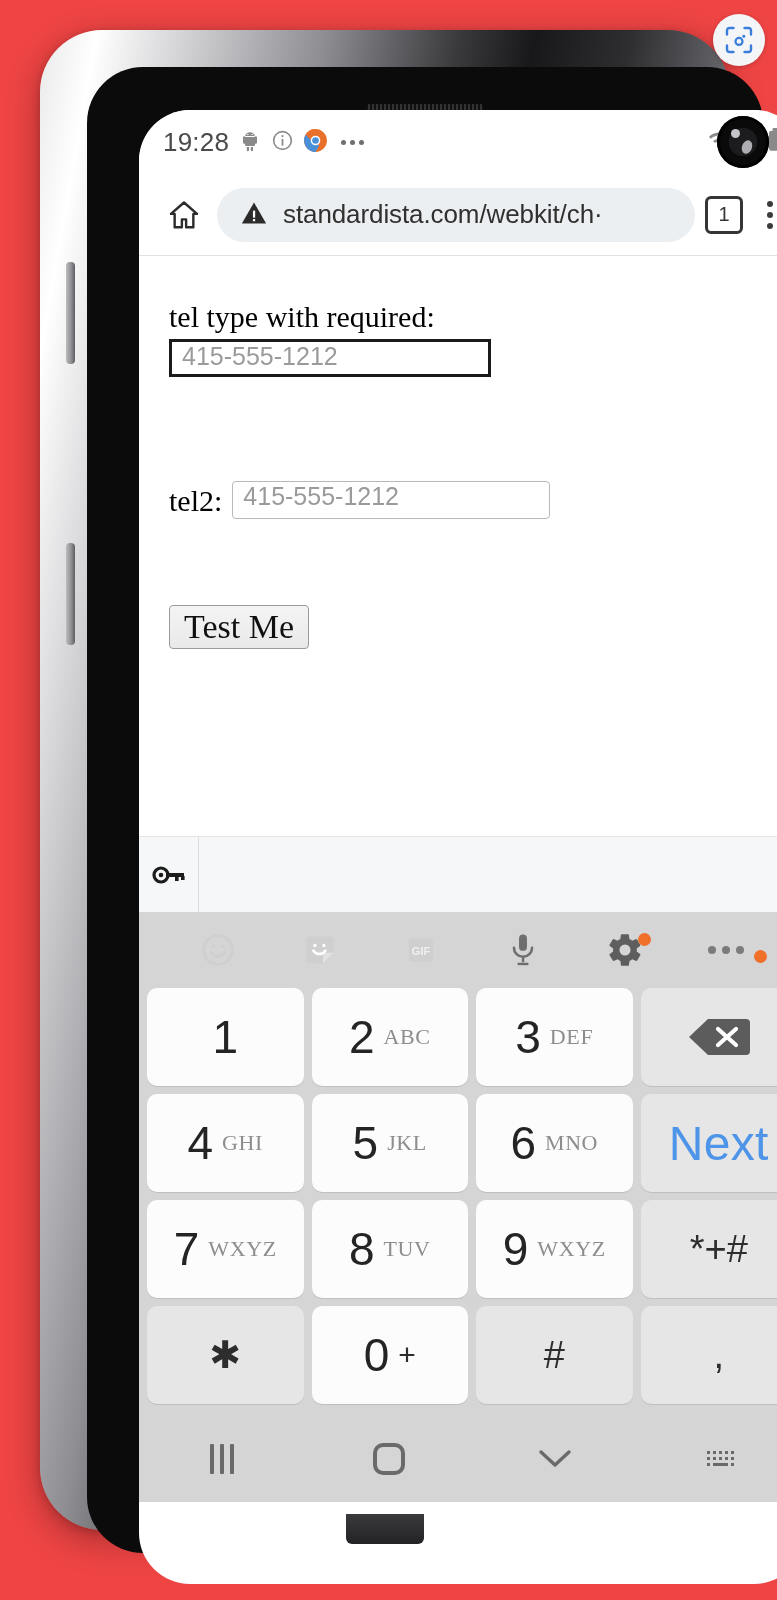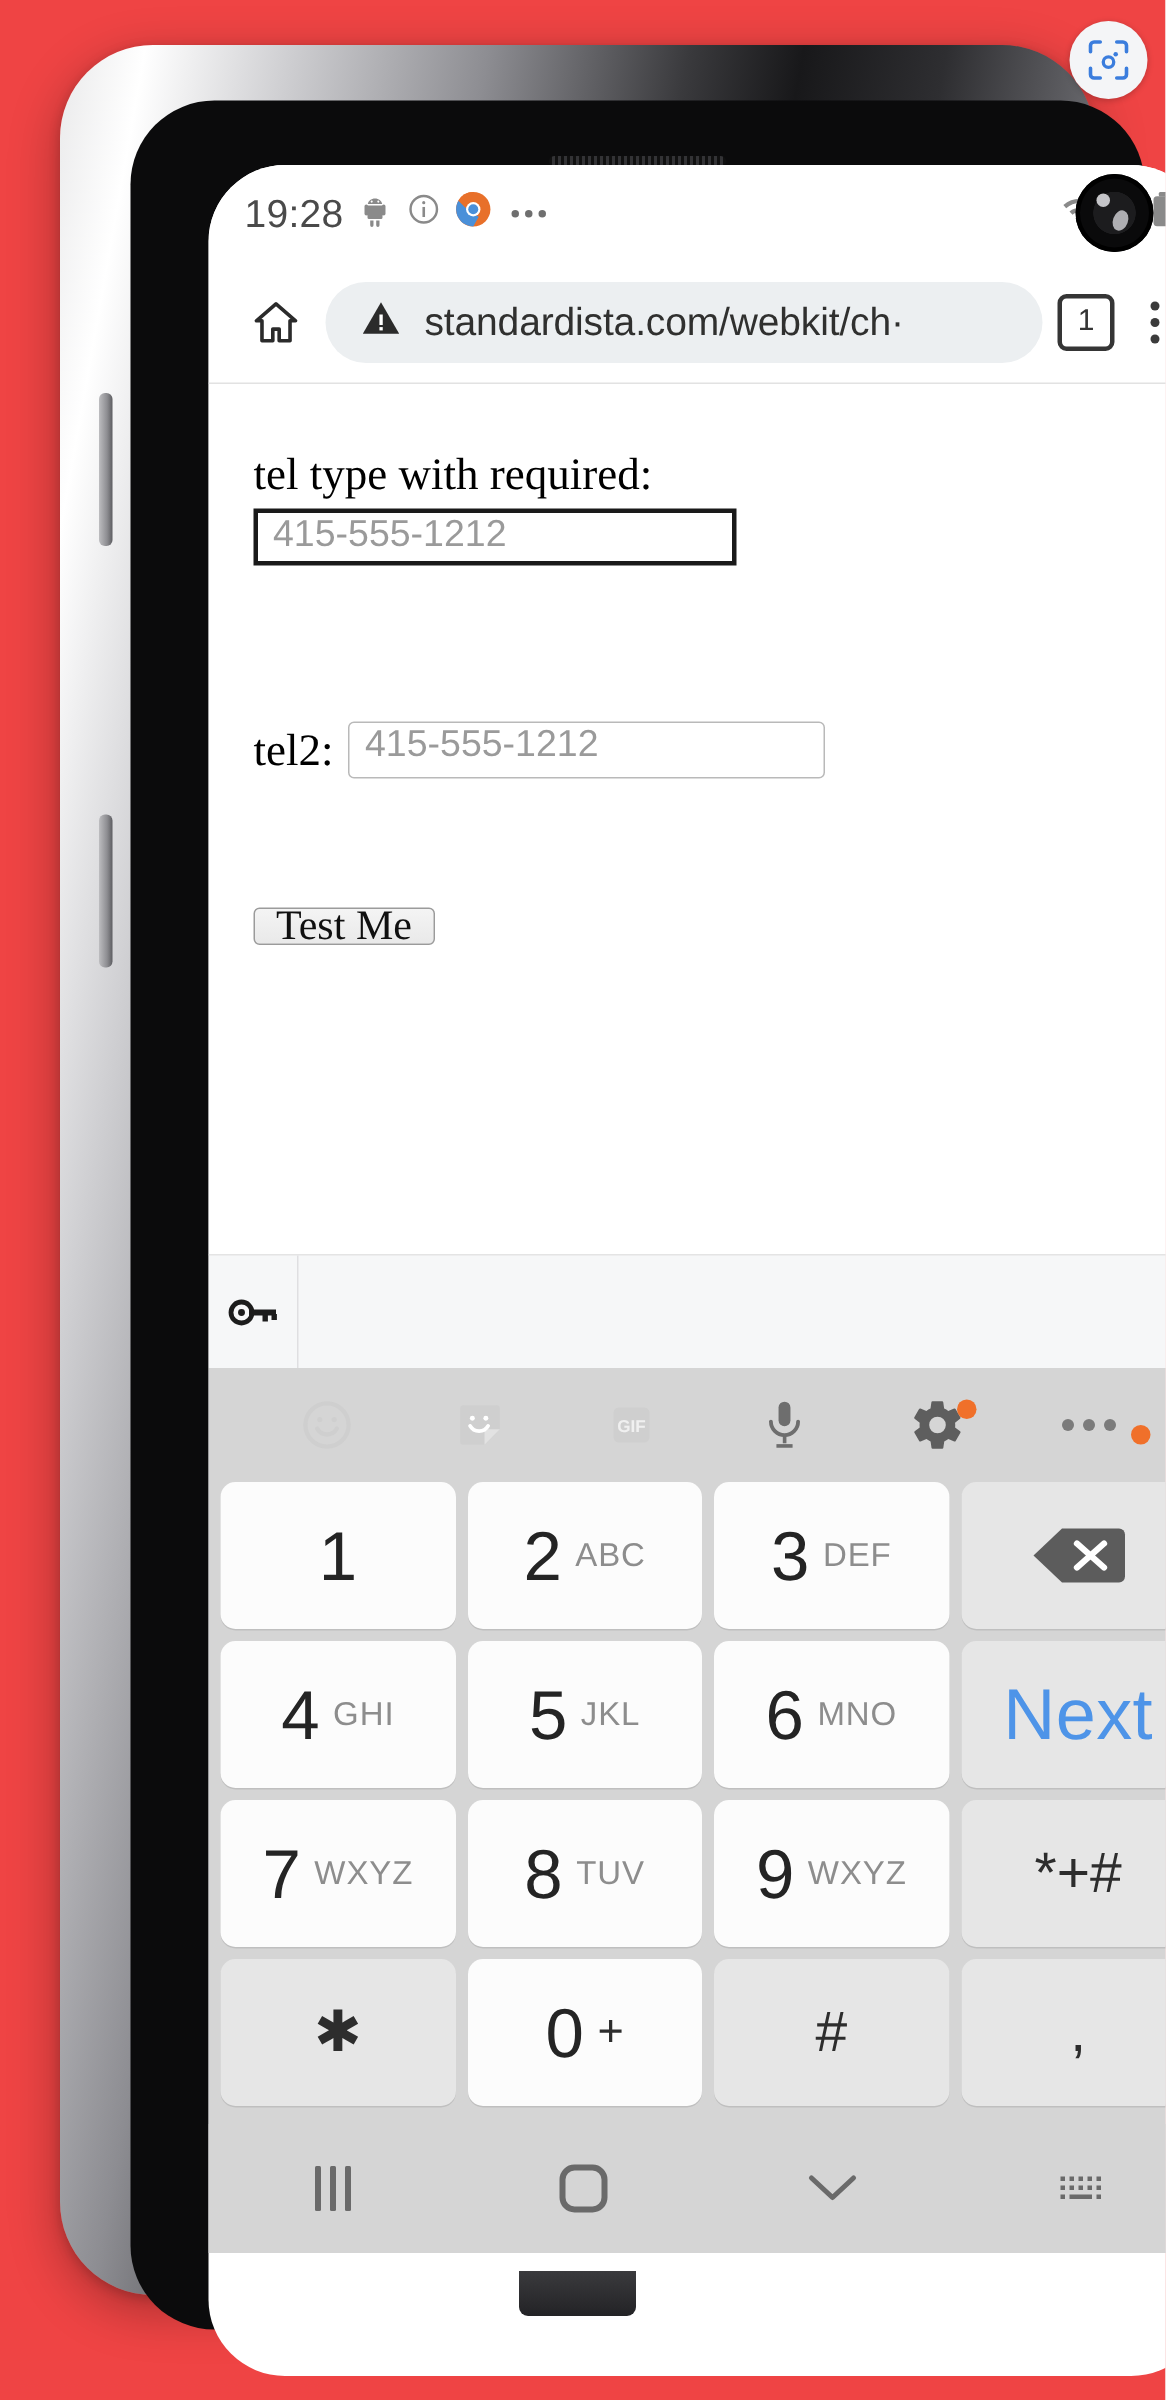--- a/index.html
+++ b/index.html
@@ -136,24 +136,24 @@
     margin-top: 6px;
   }
   .row-tel2 { display:flex; align-items:center; gap:10px; margin-top: 104px; }
   .inp-normal {
     width: 318px; height: 38px;
     border: 1px solid #b9b9b9; border-radius: 4px;
   }
   .test-btn {
     margin-top: 86px;
     display:inline-flex; align-items:center; justify-content:center;
-    height: 25px; padding: 0 14px;
+    height: 44px; padding: 0 14px;
     background: linear-gradient(180deg,#f4f4f4,#e9e9e9);
     border: 1px solid #9b9b9b; border-radius: 4px;
-    font-family:"Liberation Serif", serif; font-size: 28px; color:#101010;
+    font-family:"Liberation Serif", serif; font-size: 34px; color:#101010;
   }
 
   
   .suggest-strip {
     height: 76px; background:#f6f7f8;
     display:flex; align-items:center;
     border-top:1px solid #e4e4e4;
   }
   .suggest-key {
     width: 60px; height:100%; display:flex; align-items:center; justify-content:center;
@@ -184,21 +184,21 @@
     box-shadow: 0 1px 0 rgba(0,0,0,.10);
     display:flex; align-items:center; justify-content:center;
     gap: 9px; position:relative;
   }
   .key.func { background:#e6e6e6; }
   .key .num {
     font-family:"Liberation Sans", sans-serif;
     font-size: 46px; color: #242424; font-weight: 300; line-height:1;
   }
   .key .sub {
-    font-size: 22px; color:#8d8d8d; letter-spacing: .6px; line-height:1;
+    font-size: 22px; color:#8d8d8d; letter-spacing: .6px; line-height:1;font-family:Liberation Serif, serif;
   }
   .key .sym {
     font-size: 38px; color: #2d2d2d; font-weight:400; line-height:1;
   }
   .key .sym-small { font-size: 30px; color:#2d2d2d; }
   .key .next-label {
     font-size: 48px; color:#4e94e8; letter-spacing:.3px;
   }
   .key.k1 .num { margin-right: 0; }
 

